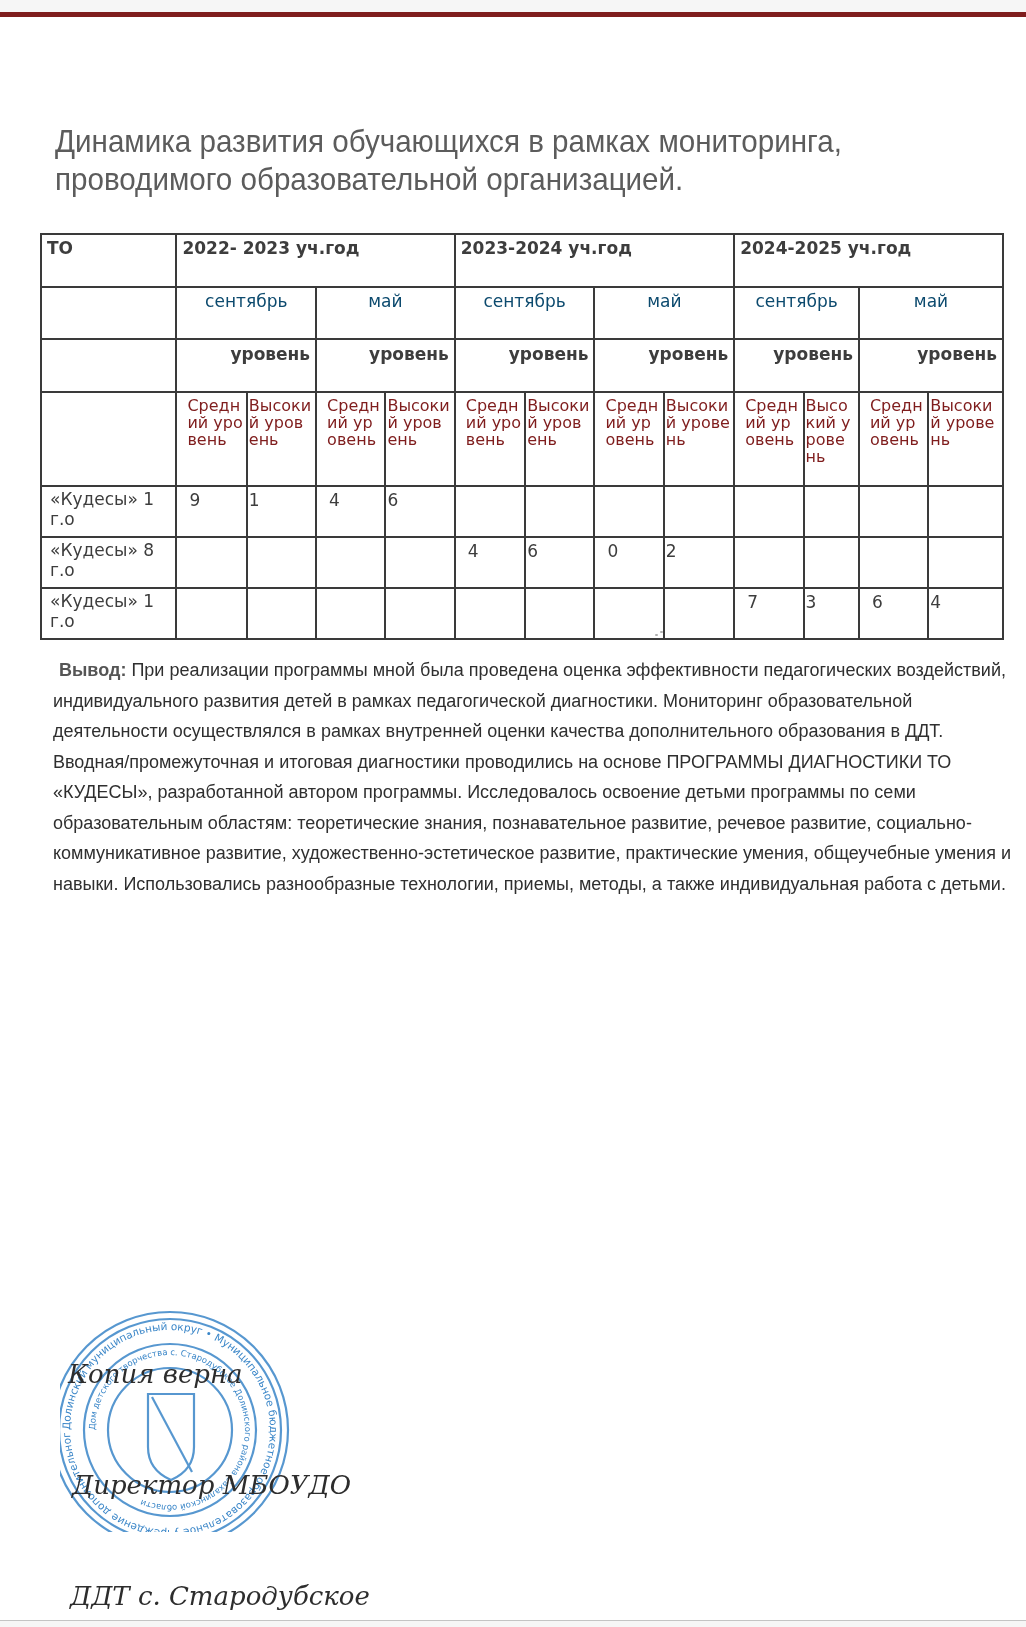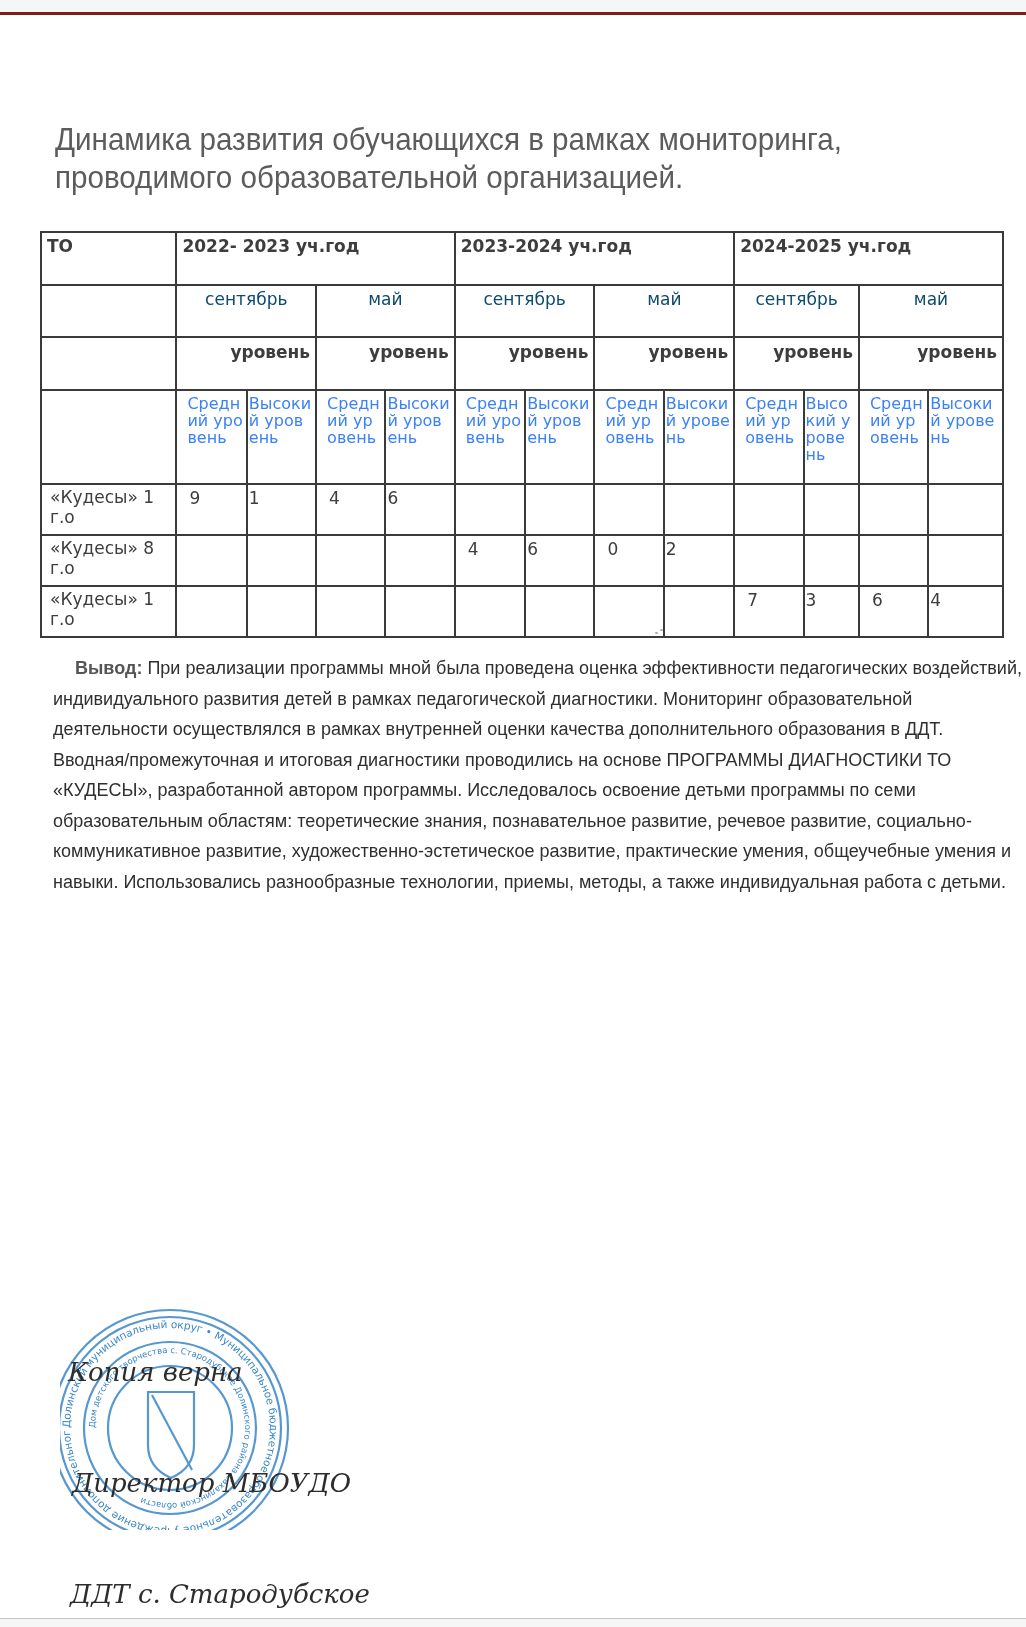--- a/index.html
+++ b/index.html
@@ -8,21 +8,21 @@
     background: #f6f6f6;
     position: relative;
     overflow: hidden;
     font-family: "Liberation Sans", sans-serif;
     color: #3a3a3a;
   }
   .sheet {
     position: absolute; left: 0; top: 12px;
     width: 1026px; height: 1603px;
     background: #ffffff;
-    border-top: 3px solid #7f1d1d;
+    border-top: 5px solid #7f1d1d;
     border-bottom: 1px solid #c4c4c4;
   }
   .title {
     position: absolute; left: 55px; top: 105px;
     width: 940px;
     font-size: 30.5px; line-height: 38px;
     color: #5c5c5c;
     transform: scaleX(0.97); transform-origin: left top;
   }
   table.mon {
@@ -41,33 +41,33 @@
     overflow: hidden;
   }
   .r-year td { height: 46px; }
   .r-month td { height: 45px; }
   .r-level td { height: 45px; }
   .r-sub td { height: 86px; }
   .r-data td { height: 44px; }
   .h-year { font-weight: bold; font-size: 18px; padding-top: 3px !important; }
   .h-month { text-align: center; padding-top: 3px !important; color: #0c4a6e; }
   .h-level { text-align: right; font-weight: bold; padding-top: 4px !important; }
-  .h-sub { font-size: 16px !important; line-height: 17px; color: #3b82f6; word-break: break-all; padding: 4px 3px 2px 10px !important; }
+  .h-sub { font-size: 16px !important; line-height: 17px; color: #7f1d1d; word-break: break-all; padding: 4px 3px 2px 10px !important; }
   .h-sub.hi { padding-left: 1px !important; }
   .row-name { font-size: 17px !important; line-height: 20px; padding-left: 8px !important; }
   .val { font-size: 17px !important; padding-left: 12px !important; padding-top: 3px !important; }
   .val.hi { padding-left: 1px !important; }
   .conclusion {
     position: absolute; left: 53px; top: 638px;
     width: 970px;
     font-size: 18px; line-height: 30.5px;
     color: #2f2f2f;
   }
   .conclusion p { margin: 0; }
-  .conclusion .lbl { font-weight: bold; color: #555; margin-left: 22px; }
+  .conclusion .lbl { font-weight: bold; color: #555; margin-left: 6px; }
   .conclusion .just { text-align: justify; text-align-last: left; }
   .stamp-wrap {
     position: absolute; left: 60px; top: 1265px;
     width: 360px; height: 250px;
   }
   .signature {
     position: absolute; left: 8px; top: 0;
     font-family: "DejaVu Serif", serif;
     font-style: italic;
     font-size: 26px; line-height: 37px;

